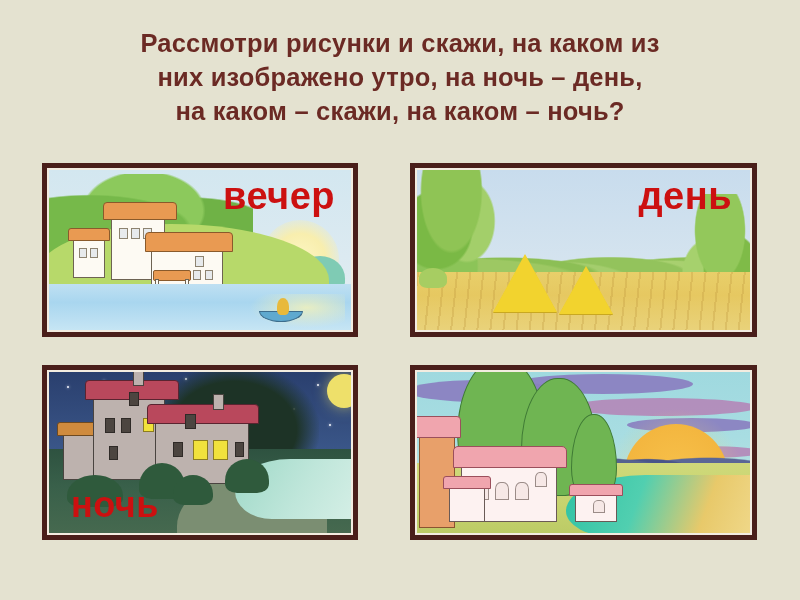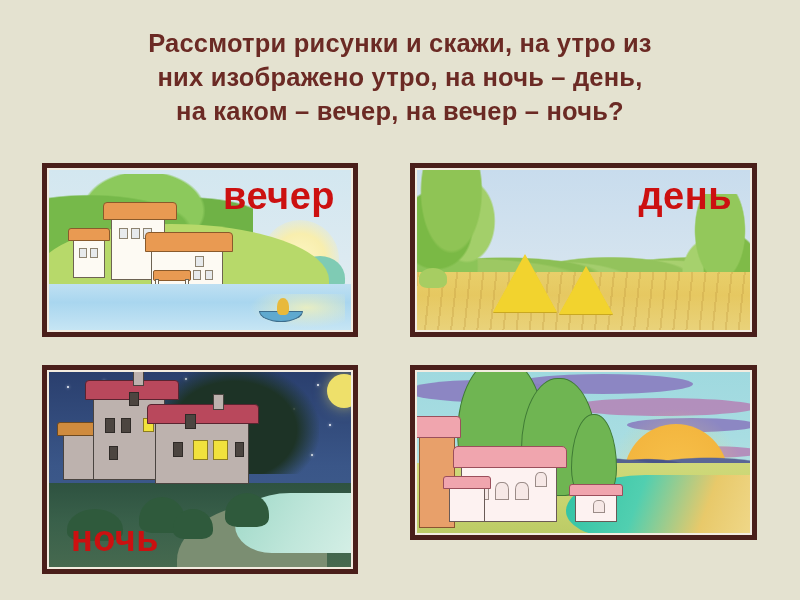--- a/index.html
+++ b/index.html
@@ -56,21 +56,21 @@
     overflow: hidden;
   }
   .scene {
     position: absolute;
     inset: 0;
     overflow: hidden;
   }
 
   #panel-morning { left: 42px;  top: 163px; width: 316px; height: 174px; }
   #panel-day     { left: 410px; top: 163px; width: 347px; height: 174px; }
-  #panel-night   { left: 42px;  top: 365px; width: 316px; height: 209px; }
+  #panel-night   { left: 42px;  top: 365px; width: 316px; height: 175px; }
   #panel-evening { left: 410px; top: 365px; width: 347px; height: 175px; }
 
   
   .caption {
     position: absolute;
     color: #cc1010;
     font-weight: 700;
     font-size: 38px;
     line-height: 44px;
     letter-spacing: 0.5px;
@@ -300,23 +300,23 @@
   .e-roof { position: absolute; background: #f0a5ae; border: 1.4px solid #9b4f5c; }
   .e-tower { position: absolute; background: #e8a06a; border: 1.4px solid #8a5430; }
   .e-win { position: absolute; background: #f6e8e6; border: 1px solid #9b8c88; border-radius: 40% 40% 0 0; }
 </style>
 </head>
 <body>
 
 <div class="slide">
 
   <div class="heading">
-    <span class="hl">Рассмотри рисунки и скажи, на утро из</span>
+    <span class="hl">Рассмотри рисунки и скажи, на каком из</span>
     <span class="hl">них изображено утро, на ночь – день,</span>
-    <span class="hl">на каком – вечер, на вечер – ночь?</span>
+    <span class="hl">на каком – скажи, на каком – ночь?</span>
   </div>
 
   <div class="panel" id="panel-morning">
     <div class="inner">
       <div class="scene">
         <div class="m-sky"></div>
         <div class="m-sun"></div>
         <div class="m-trees"></div>
 
         <div class="m-bush" style="right:6px;  width:52px; height:34px;"></div>

